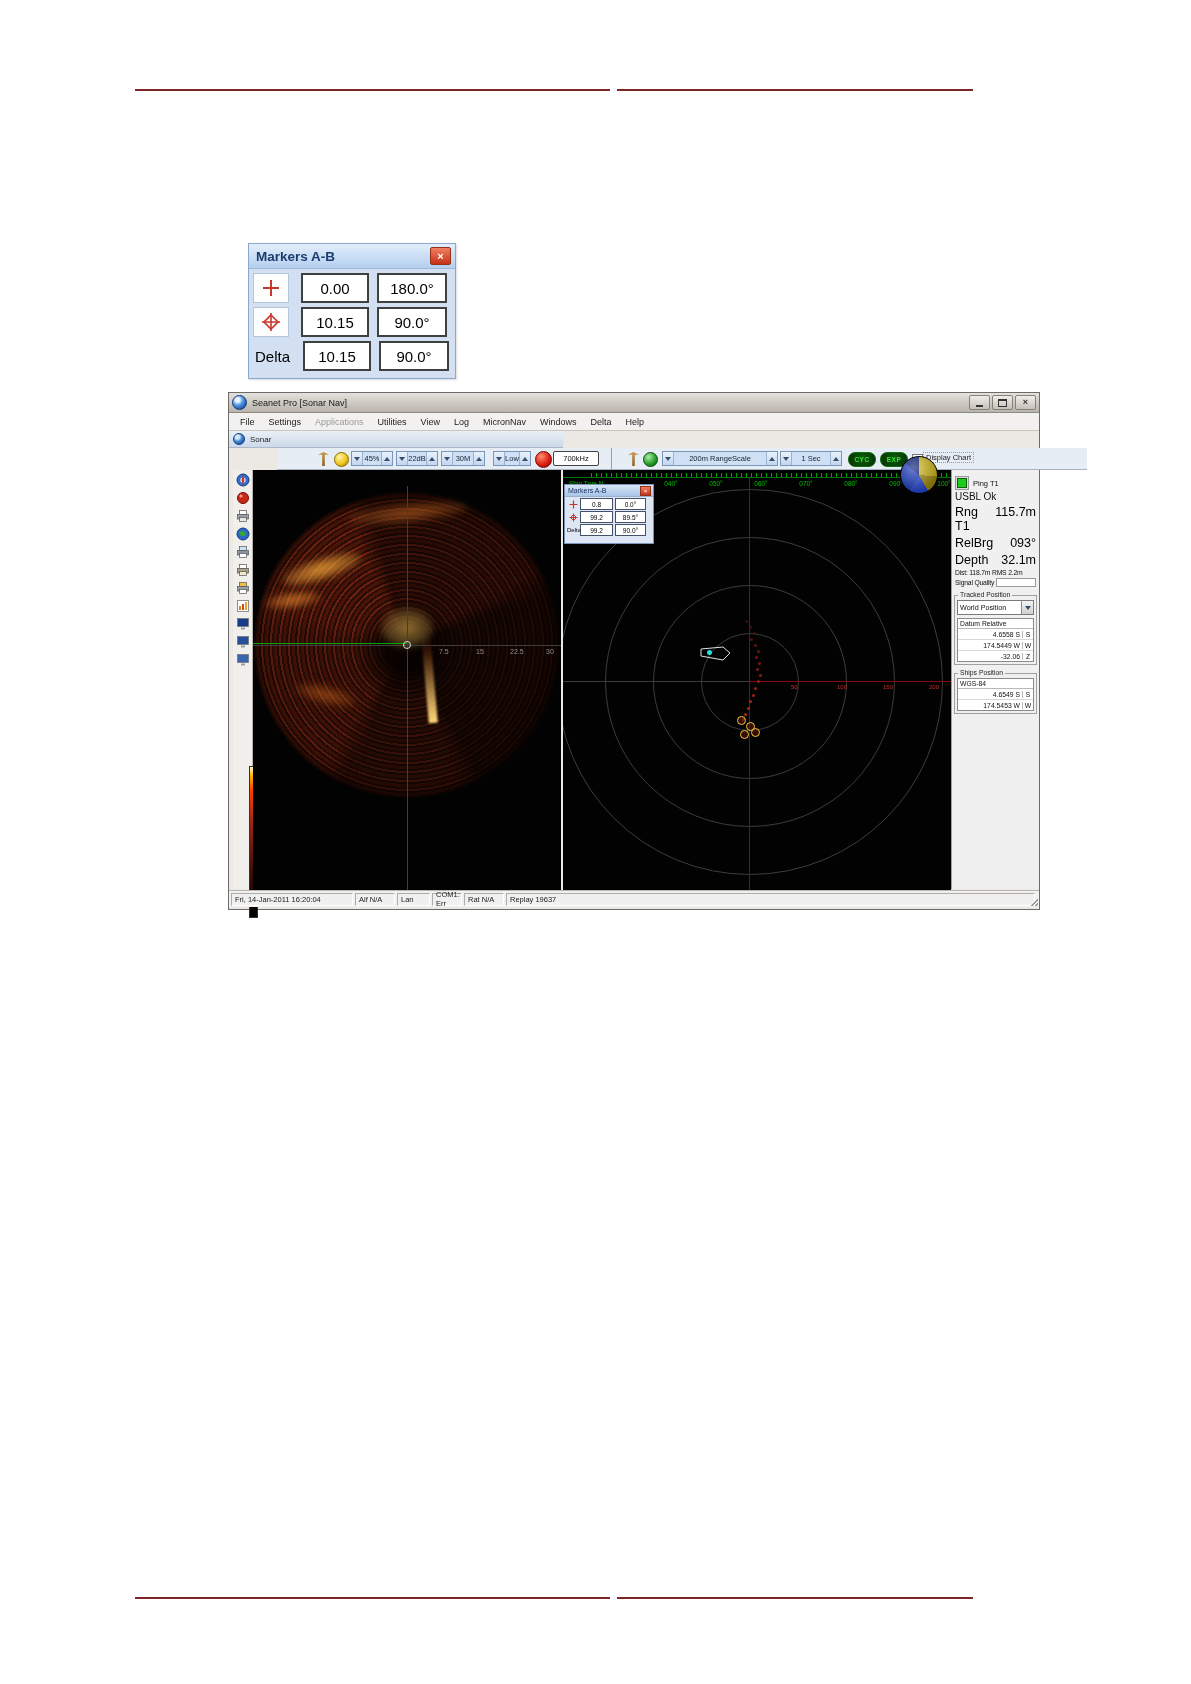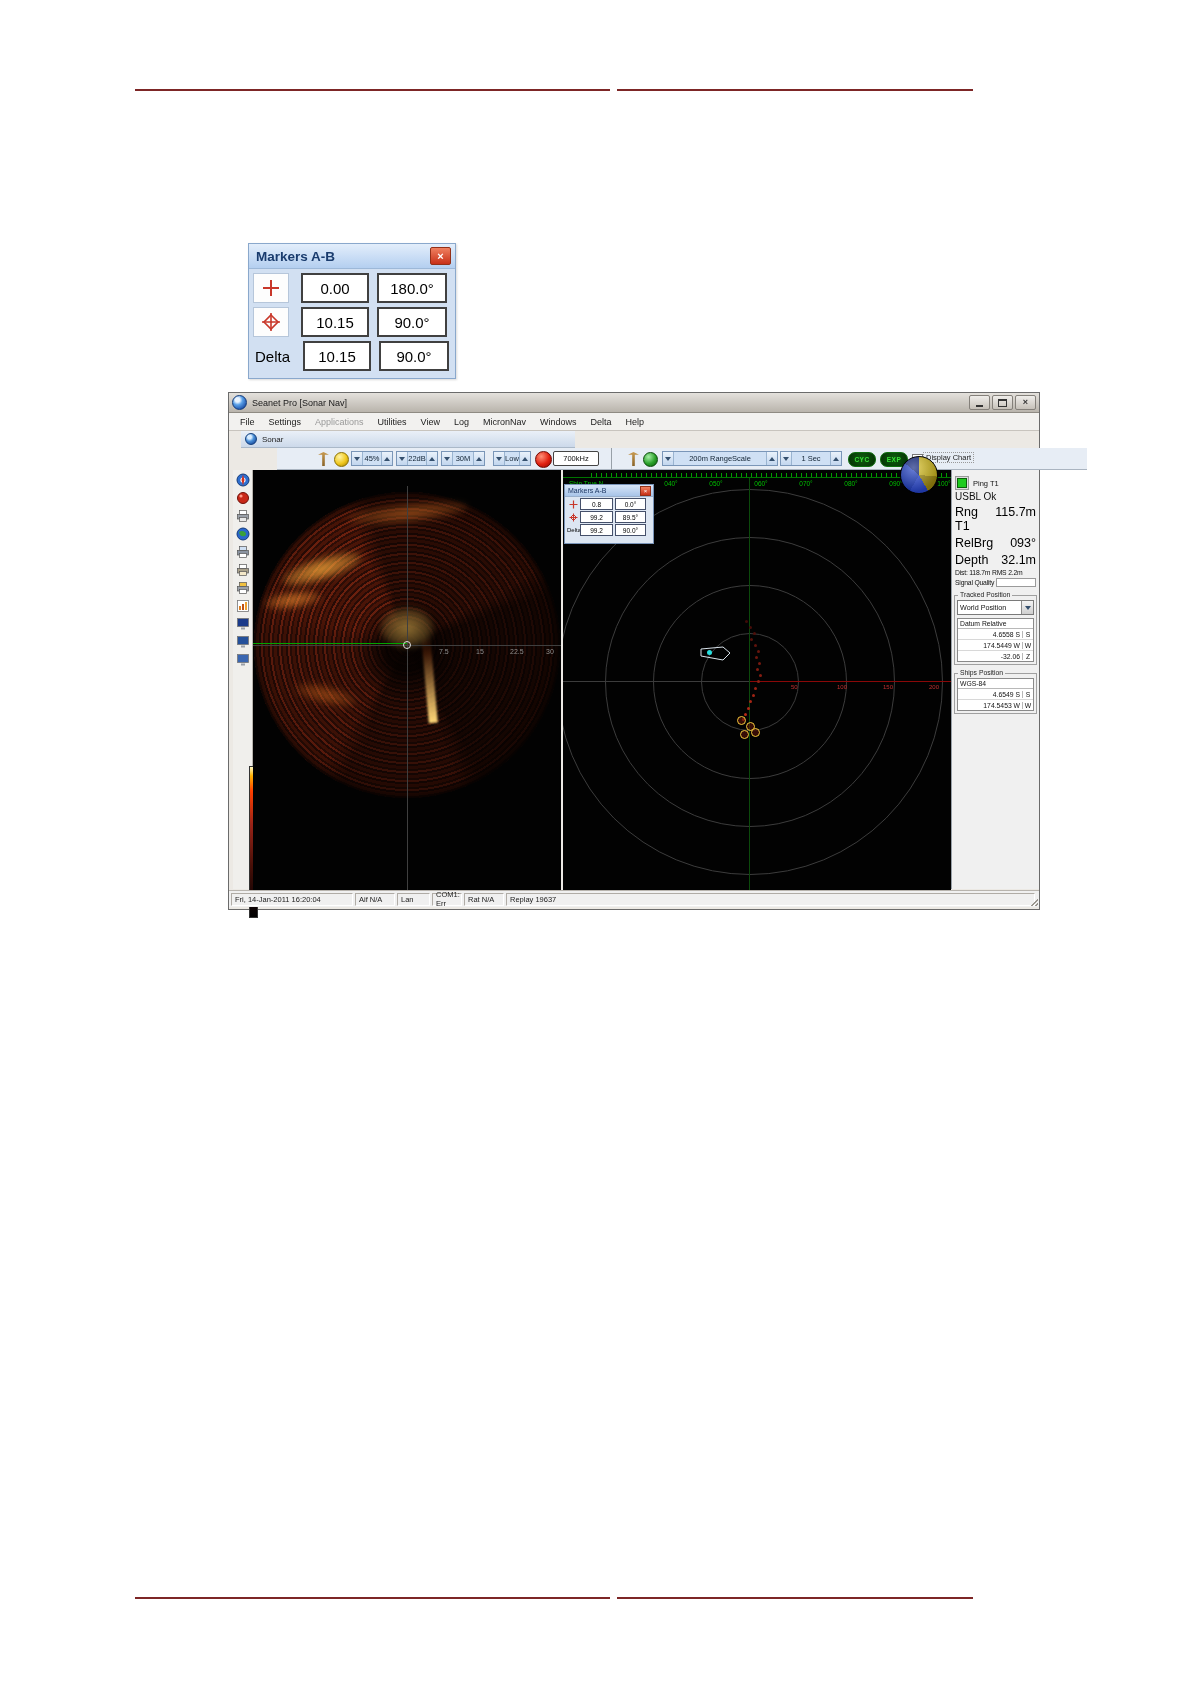--- a/index.html
+++ b/index.html
@@ -234,21 +234,21 @@
       <span class="menu-item disabled">Applications</span>
       <span class="menu-item">Utilities</span>
       <span class="menu-item">View</span>
       <span class="menu-item">Log</span>
       <span class="menu-item">MicronNav</span>
       <span class="menu-item">Windows</span>
       <span class="menu-item">Delta</span>
       <span class="menu-item">Help</span>
     </div>
 
-    <div class="phdr" style="left:12px;top:38px;width:334px;">
+    <div class="phdr" style="left:0;top:38px;width:334px;">
       <span class="mini-globe"></span>
       <span class="t">Sonar</span>
     </div>
 
 
     <div class="tbar" style="left:0;top:55px;width:334px;">
       <span class="sonarhead" style="left:41px;"></span>
       <span class="ball yellow" style="left:57px;top:4px;"></span>
       <div class="spin" style="left:74px;width:42px;">
         <span class="spin-btn l">

